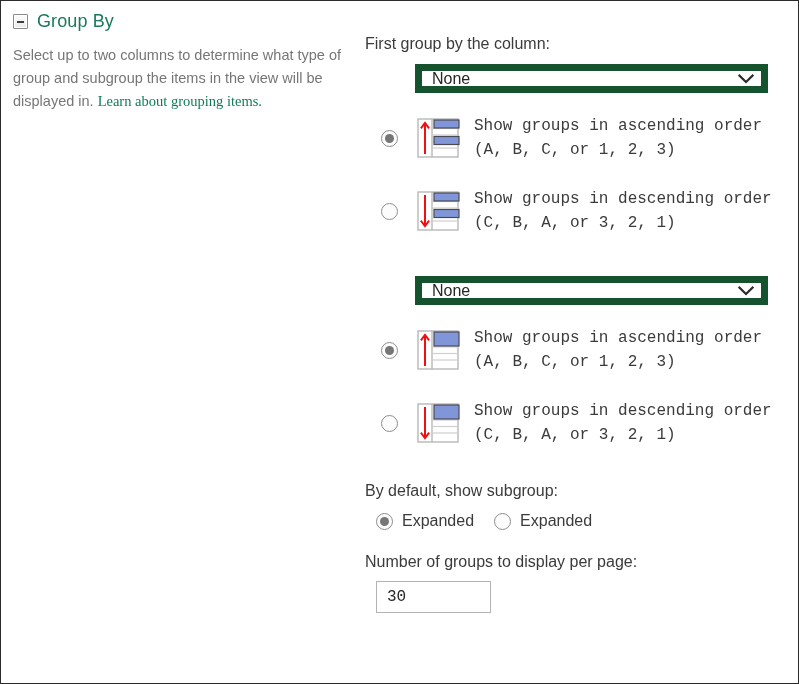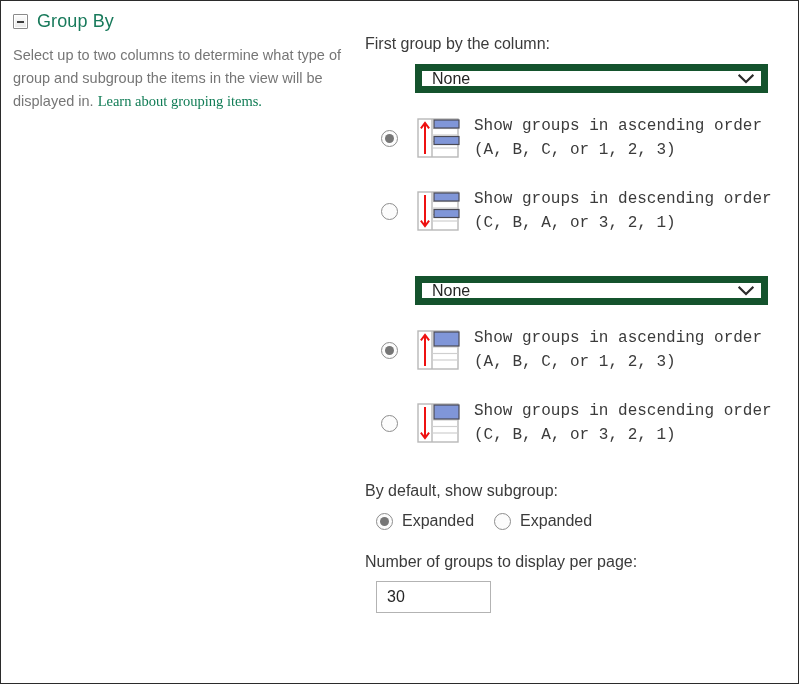--- a/index.html
+++ b/index.html
@@ -196,21 +196,21 @@
     line-height: 22px;
     margin-top: 19px;
     margin-bottom: 8px;
   }
   .count-input {
     margin-left: 11px;
     width: 115px;
     height: 32px;
     border: 1px solid #b3b3b3;
     background: #ffffff;
-    font-family: Liberation Sans, sans-serif;
+    font-family: Liberation Mono, monospace;
     font-size: 16px;
     color: #262626;
     padding: 0 0 0 10px;
     outline: none;
   }
 </style>
 </head>
 <body>
 
 <div id="page">

